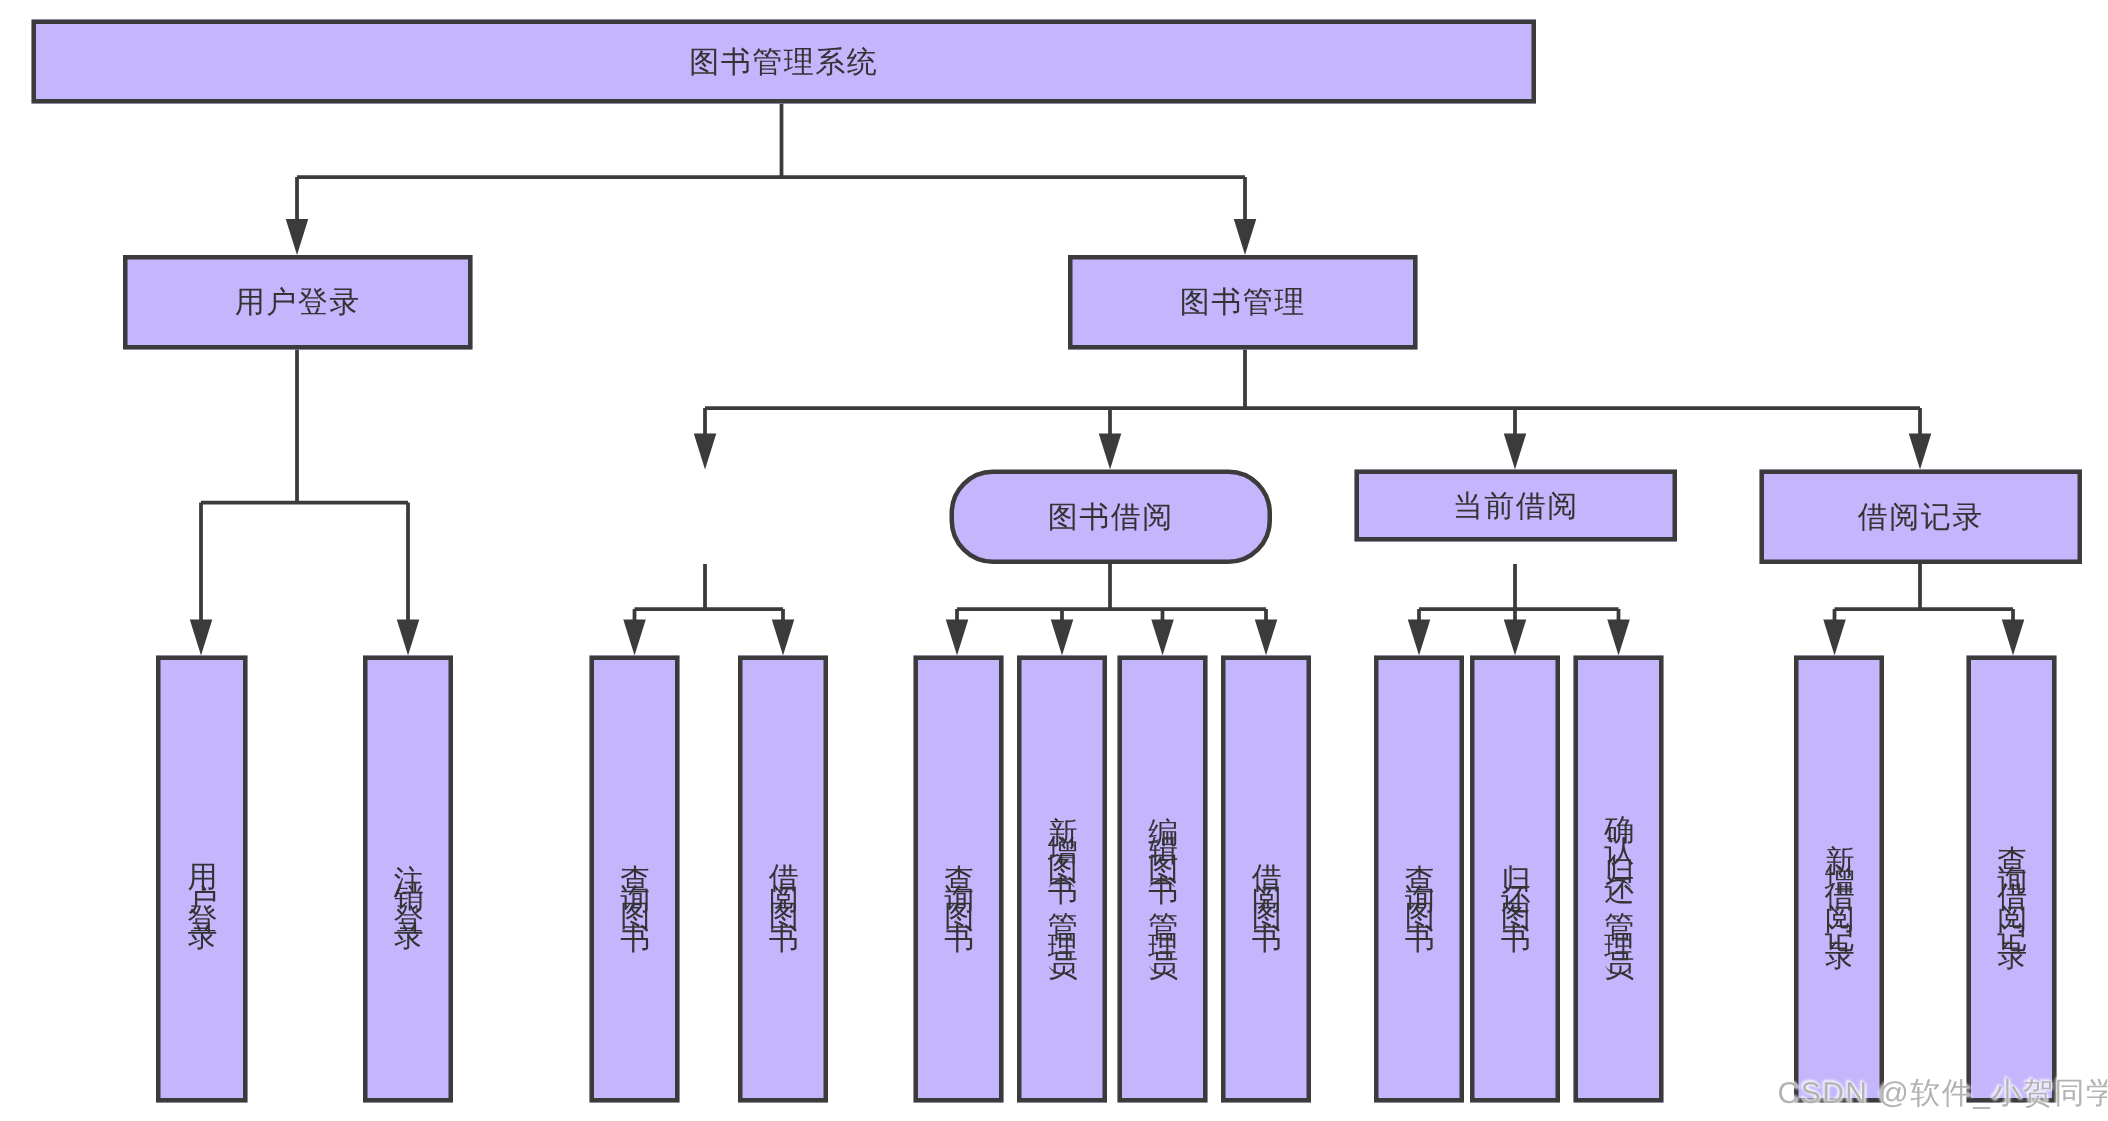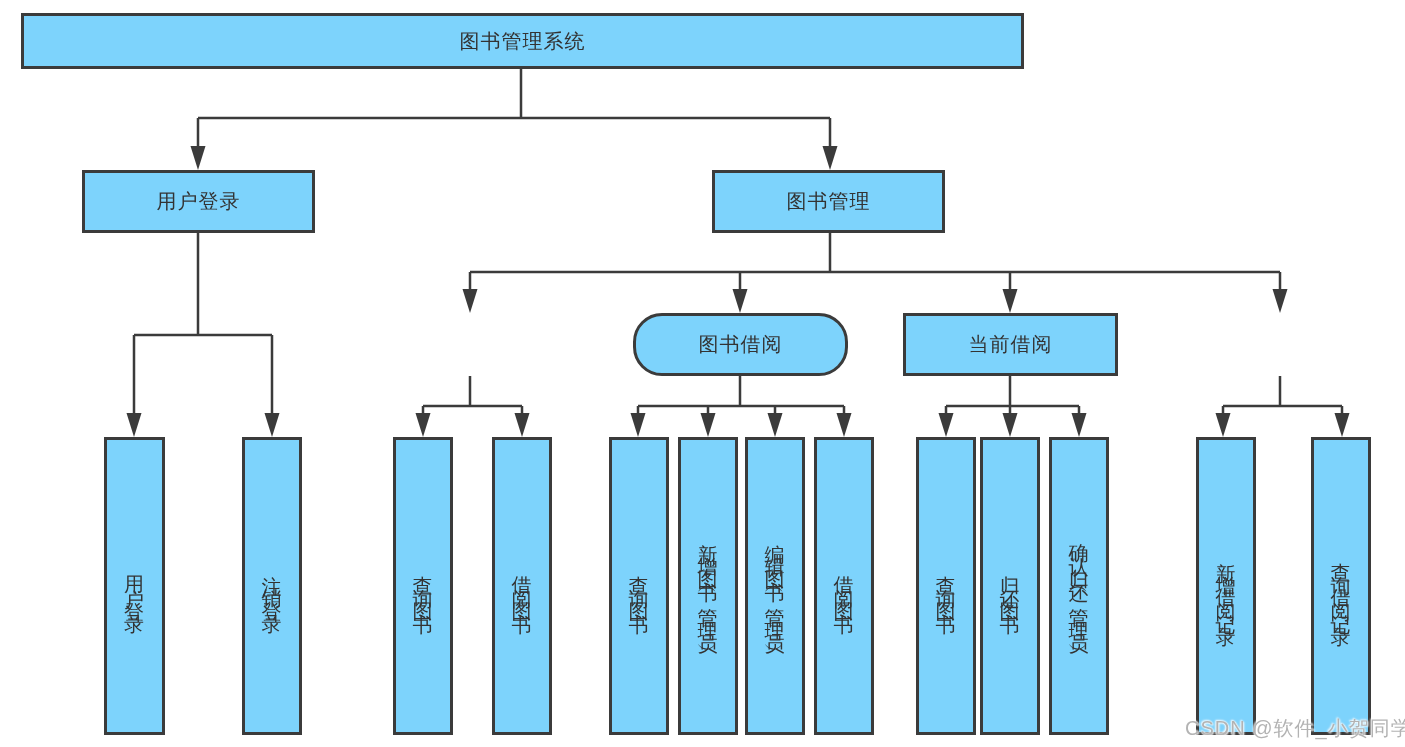--- a/index.html
+++ b/index.html
@@ -14,21 +14,21 @@
   .connector-layer {
     position: absolute;
     left: 0; top: 0;
     width: 1405px; height: 747px;
     pointer-events: none;
   }
   .box {
     position: absolute;
     box-sizing: border-box;
     border: 3px solid #3b3b3b;
-    background: #7dd3fc;
+    background: #c4b5fd;
     display: flex;
     align-items: center;
     justify-content: center;
     color: #333333;
     z-index: 2;
   }
   .hlabel {
     font-size: 20px;
     letter-spacing: 1px;
     white-space: nowrap;
@@ -96,22 +96,25 @@
   <div class="box" style="left:82px; top:170px; width:233px; height:63px;">
     <span class="hlabel">用户登录</span>
   </div>
   <div class="box" style="left:712px; top:170px; width:233px; height:63px;">
     <span class="hlabel">图书管理</span>
   </div>
 
   <div class="box" style="left:633px; top:313px; width:215px; height:63px;border-radius:29px;">
     <span class="hlabel">图书借阅</span>
   </div>
-  <div class="box" style="left:903px; top:313px; width:215px; height:63px;">
+  <div class="box" style="left:903px; top:313px; width:215px; height:48px;">
     <span class="hlabel">当前借阅</span>
+  </div>
+  <div class="box" style="left:1173px; top:313px; width:215px; height:63px;">
+    <span class="hlabel">借阅记录</span>
   </div>
 
   <div class="box" style="left:104px; top:437px; width:61px; height:298px;">
     <span class="vlabel">用户登录</span>
   </div>
   <div class="box" style="left:242px; top:437px; width:60px; height:298px;">
     <span class="vlabel">注销登录</span>
   </div>
 
   <div class="box" style="left:393px; top:437px; width:60px; height:298px;">

